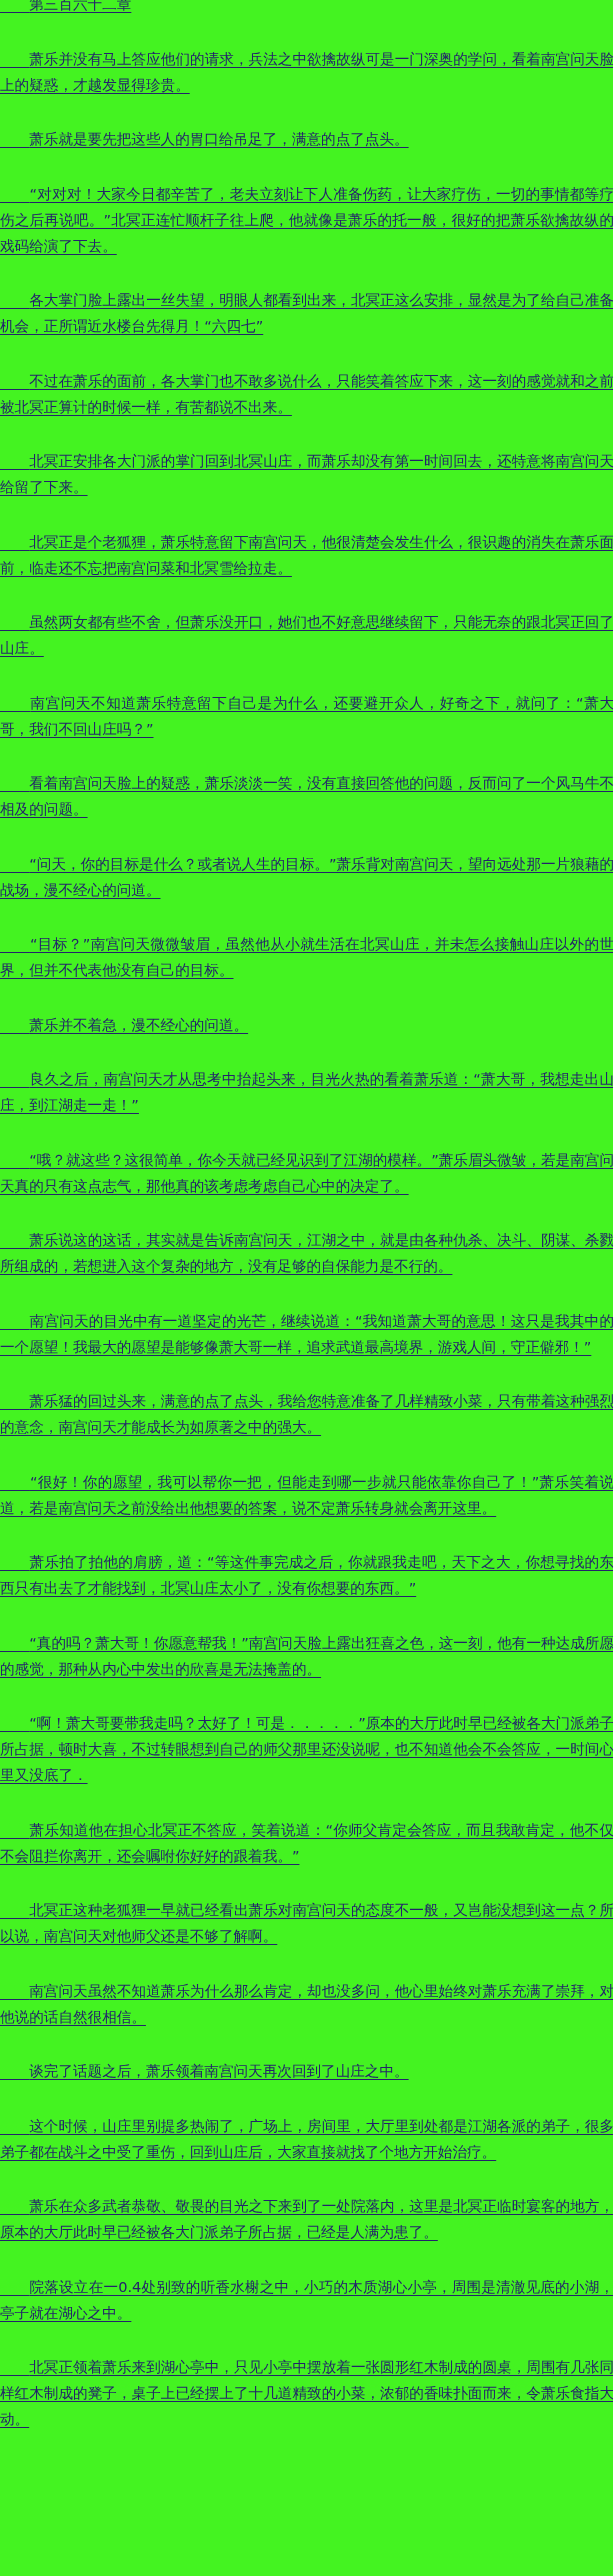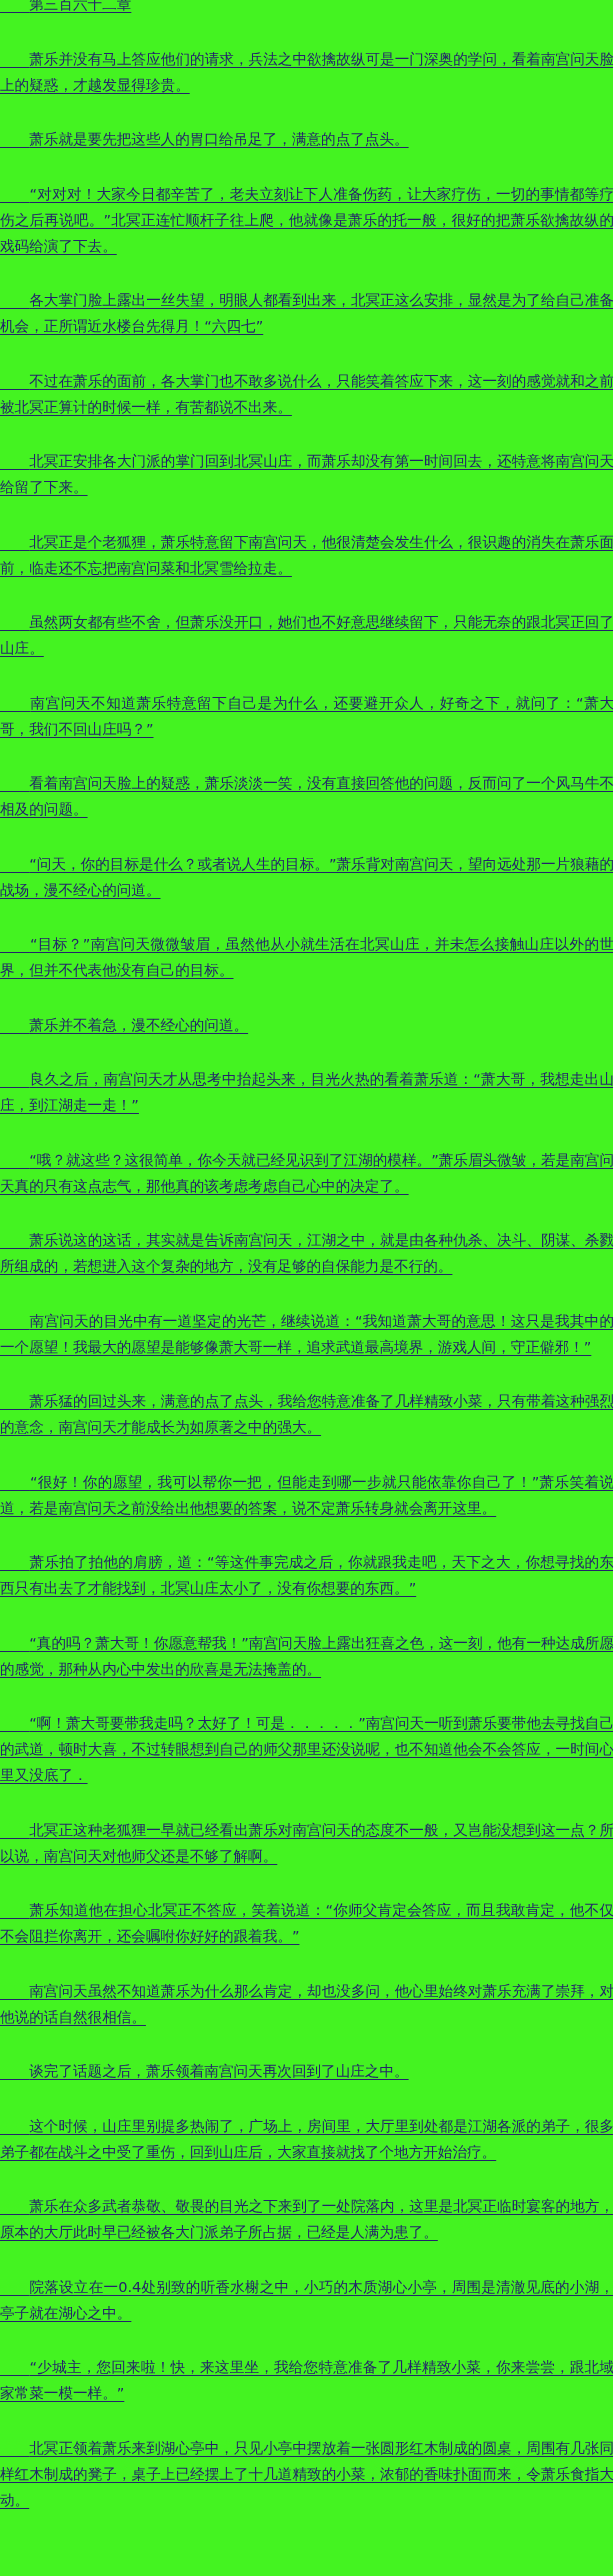--- a/index.html
+++ b/index.html
@@ -57,25 +57,24 @@
       <p class="line">“目标？”南宫问天微微皱眉，虽然他从小就生活在北冥山庄，并未怎么接触山庄以外的世界，但并不代表他没有自己的目标。</p>
       <p class="line">萧乐并不着急，漫不经心的问道。</p>
       <p class="line">良久之后，南宫问天才从思考中抬起头来，目光火热的看着萧乐道：“萧大哥，我想走出山庄，到江湖走一走！”</p>
       <p class="line">“哦？就这些？这很简单，你今天就已经见识到了江湖的模样。”萧乐眉头微皱，若是南宫问天真的只有这点志气，那他真的该考虑考虑自己心中的决定了。</p>
       <p class="line">萧乐说这的这话，其实就是告诉南宫问天，江湖之中，就是由各种仇杀、决斗、阴谋、杀戮所组成的，若想进入这个复杂的地方，没有足够的自保能力是不行的。</p>
       <p class="line">南宫问天的目光中有一道坚定的光芒，继续说道：“我知道萧大哥的意思！这只是我其中的一个愿望！我最大的愿望是能够像萧大哥一样，追求武道最高境界，游戏人间，守正僻邪！”</p>
       <p class="line">萧乐猛的回过头来，满意的点了点头，我给您特意准备了几样精致小菜，只有带着这种强烈的意念，南宫问天才能成长为如原著之中的强大。</p>
       <p class="line">“很好！你的愿望，我可以帮你一把，但能走到哪一步就只能依靠你自己了！”萧乐笑着说道，若是南宫问天之前没给出他想要的答案，说不定萧乐转身就会离开这里。</p>
       <p class="line">萧乐拍了拍他的肩膀，道：“等这件事完成之后，你就跟我走吧，天下之大，你想寻找的东西只有出去了才能找到，北冥山庄太小了，没有你想要的东西。”</p>
       <p class="line">“真的吗？萧大哥！你愿意帮我！”南宫问天脸上露出狂喜之色，这一刻，他有一种达成所愿的感觉，那种从内心中发出的欣喜是无法掩盖的。</p>
-      <p class="line">“啊！萧大哥要带我走吗？太好了！可是．．．．．”南宫问天一听到萧乐要带他去寻找自己的武道，顿时大喜，不过转眼想到自己的师父那里还没说呢，也不知道他会不会答应，一时间心里又没底了．</p>
+      <p class="line">“啊！萧大哥要带我走吗？太好了！可是．．．．．”原本的大厅此时早已经被各大门派弟子所占据，顿时大喜，不过转眼想到自己的师父那里还没说呢，也不知道他会不会答应，一时间心里又没底了．</p>
+      <p class="line">萧乐知道他在担心北冥正不答应，笑着说道：“你师父肯定会答应，而且我敢肯定，他不仅不会阻拦你离开，还会嘱咐你好好的跟着我。”</p>
       <p class="line">北冥正这种老狐狸一早就已经看出萧乐对南宫问天的态度不一般，又岂能没想到这一点？所以说，南宫问天对他师父还是不够了解啊。</p>
-      <p class="line">萧乐知道他在担心北冥正不答应，笑着说道：“你师父肯定会答应，而且我敢肯定，他不仅不会阻拦你离开，还会嘱咐你好好的跟着我。”</p>
       <p class="line">南宫问天虽然不知道萧乐为什么那么肯定，却也没多问，他心里始终对萧乐充满了崇拜，对他说的话自然很相信。</p>
       <p class="line">谈完了话题之后，萧乐领着南宫问天再次回到了山庄之中。</p>
       <p class="line">这个时候，山庄里别提多热闹了，广场上，房间里，大厅里到处都是江湖各派的弟子，很多弟子都在战斗之中受了重伤，回到山庄后，大家直接就找了个地方开始治疗。</p>
       <p class="line">萧乐在众多武者恭敬、敬畏的目光之下来到了一处院落内，这里是北冥正临时宴客的地方，原本的大厅此时早已经被各大门派弟子所占据，已经是人满为患了。</p>
       <p class="line">院落设立在一0.4处别致的听香水榭之中，小巧的木质湖心小亭，周围是清澈见底的小湖，亭子就在湖心之中。</p>
-      <p class="line">“少城主，您回来啦！快，来这里坐，我给您特意准备了几样精致小菜，你来尝尝，跟北域家常菜一模一样。”</p>
       <p class="line">北冥正领着萧乐来到湖心亭中，只见小亭中摆放着一张圆形红木制成的圆桌，周围有几张同样红木制成的凳子，桌子上已经摆上了十几道精致的小菜，浓郁的香味扑面而来，令萧乐食指大动。</p>
     </div>
 </div>
 
 
 </body></html>

